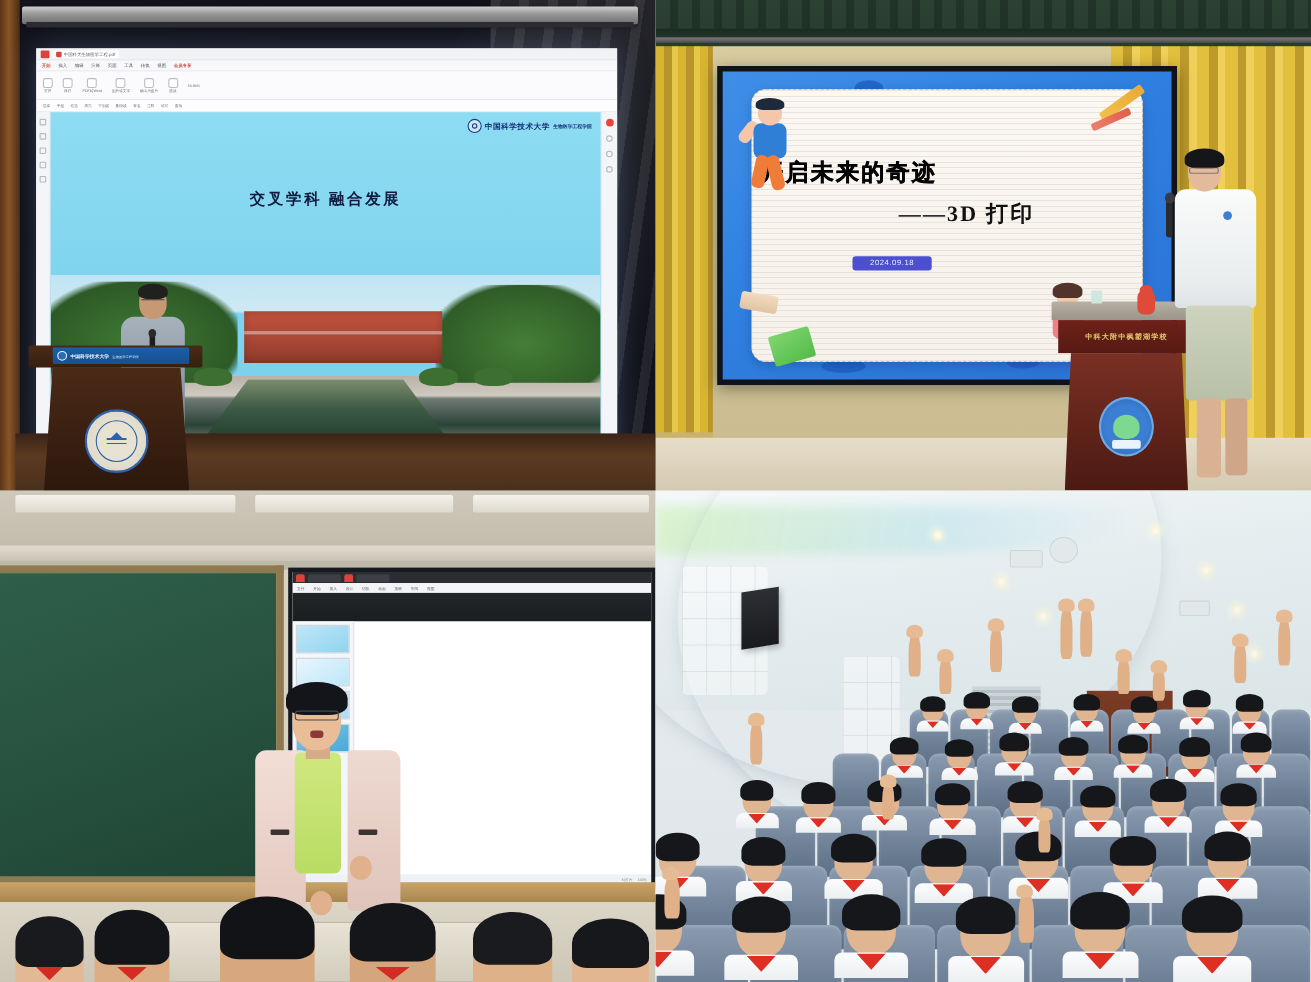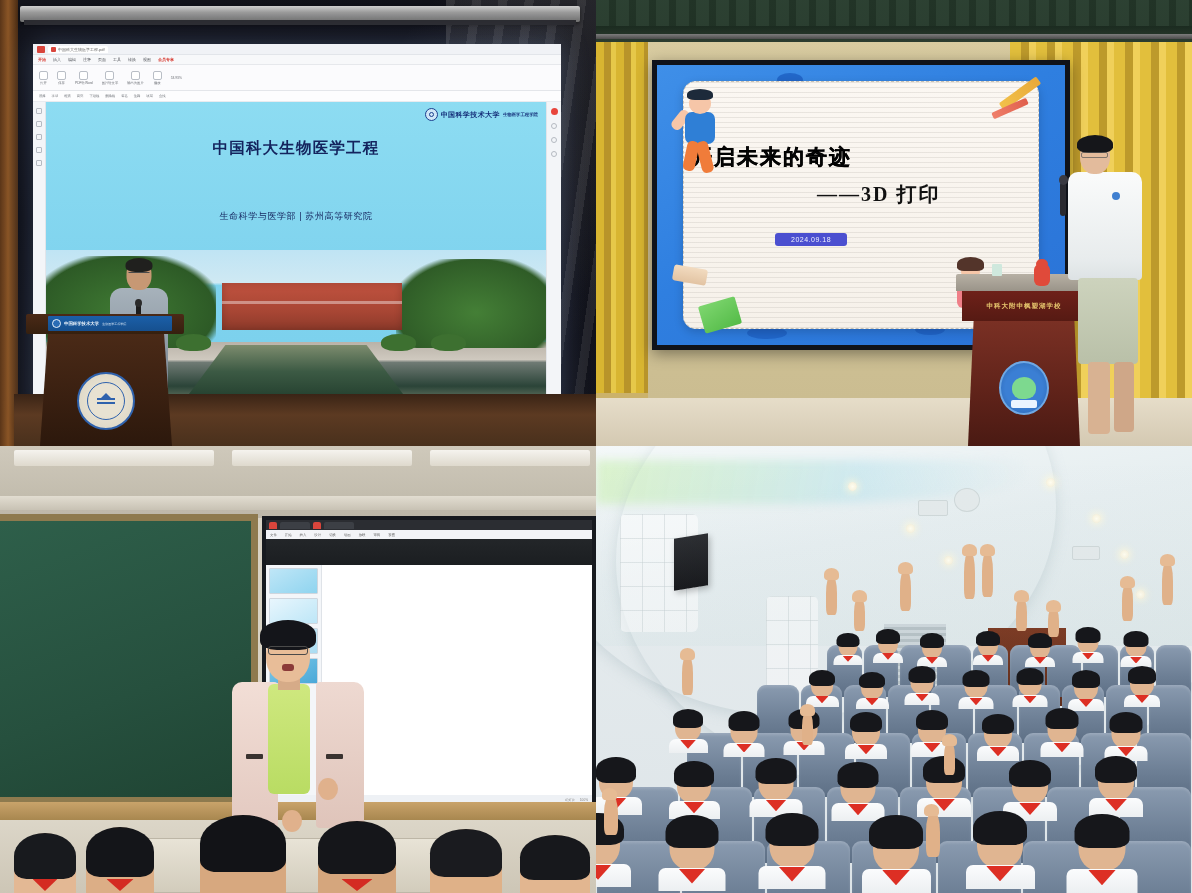--- a/index.html
+++ b/index.html
@@ -855,22 +855,21 @@
         </div>
 
         <div class="slide1">
           <div class="ustc-logo">
             <div class="ustc-seal"></div>
             <div>
               <div class="ustc-name">中国科学技术大学</div>
             </div>
             <div class="ustc-sub">生物医学工程学院</div>
           </div>
-          <div class="s-title">中国科大生物医学工程</div>
-          <div class="s-dept">生命科学与医学部 | 苏州高等研究院</div>
+          <div class="s-sub">交叉学科 融合发展</div>
 
           <div class="campus-photo">
             <div class="cp-tree-l"></div>
             <div class="cp-tree-r"></div>
             <div class="cp-bldg"></div>
             <div class="cp-pool"></div>
             <div class="cp-bush" style="left:16%"></div>
             <div class="cp-bush" style="left:26%"></div>
             <div class="cp-bush" style="right:16%"></div>
             <div class="cp-bush" style="right:26%"></div>

